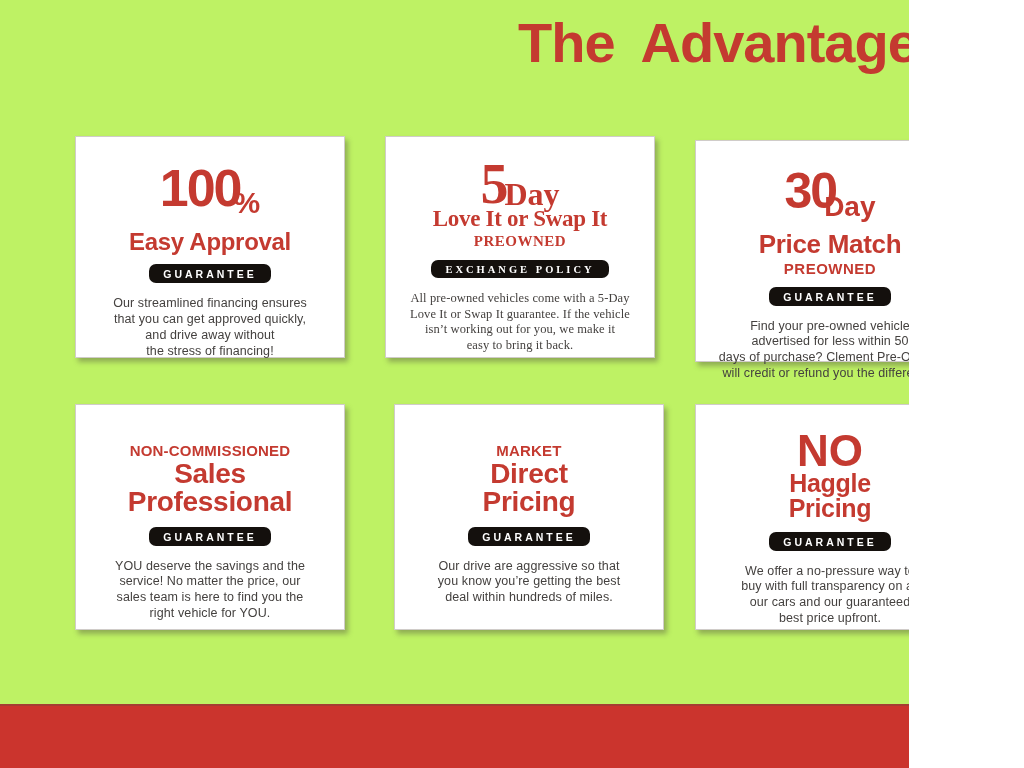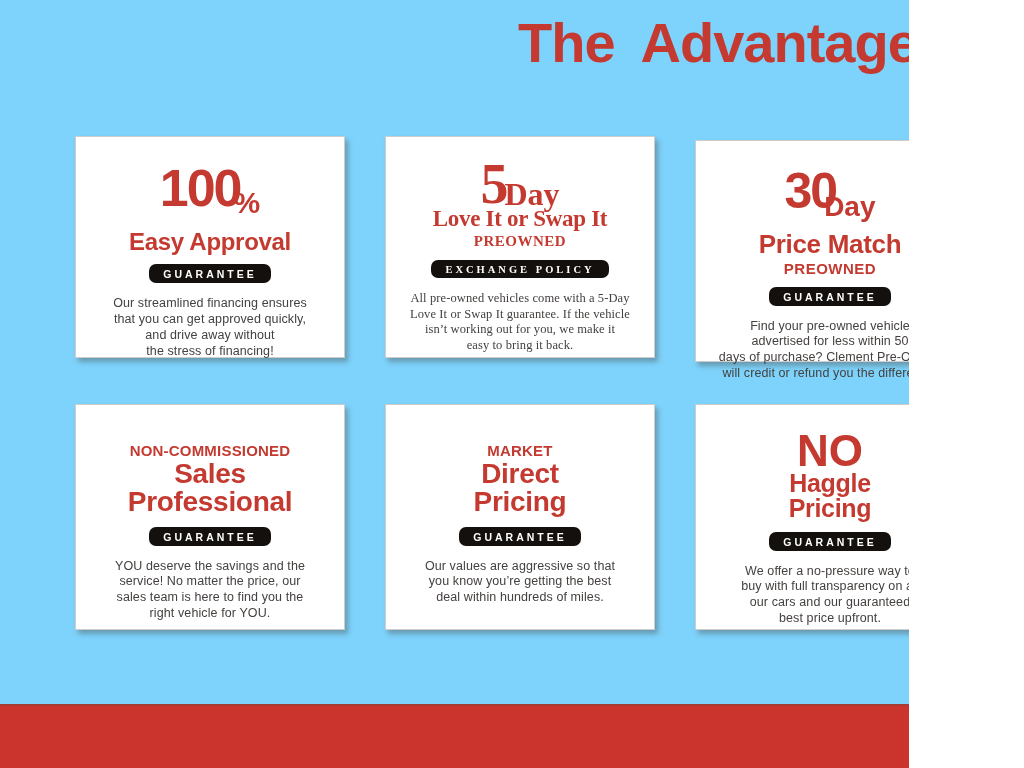--- a/index.html
+++ b/index.html
@@ -1,21 +1,21 @@
 <!DOCTYPE html>
 <html><head>
 <meta charset="utf-8">
 <style>
   * { margin: 0; padding: 0; box-sizing: border-box; }
   html, body { background: #ffffff; }
   #page {
     position: relative;
     width: 909px;
     height: 768px;
-    background: #7dd3fc;
+    background: #bef264;
     overflow: hidden;
     font-family: "Liberation Sans", sans-serif;
     padding-left: 29px;
   }
 
   
   #title {
     position: absolute;
     top: 10px;
     left: 518px;
@@ -34,21 +34,21 @@
     background: #ffffff;
     border: 1px solid #d0ccc9;
     box-shadow: 3px 4px 5px rgba(70, 64, 58, 0.38);
     text-align: center;
     padding: 28px 10px 10px 10px;
   }
   .pos-r1c1 { left: 75px;  top: 136px; height: 222px; }
   .pos-r1c2 { left: 385px; top: 136px; height: 222px; }
   .pos-r1c3 { left: 695px; top: 140px; height: 222px; }
   .pos-r2c1 { left: 75px;  top: 404px; height: 226px; }
-  .pos-r2c2 { left: 385px; top: 404px; height: 226px; }
+  .pos-r2c2 { left: 394px; top: 404px; height: 226px; }
   .pos-r2c3 { left: 695px; top: 404px; height: 226px; }
 
   [data-bind]:empty { display: none; }
 
   .kicker {
     color: #c43a30;
     font-weight: 800;
     font-size: 15px;
     letter-spacing: 0.2px;
     line-height: 1.1;
@@ -189,21 +189,21 @@
 right vehicle for YOU.</div>
   </div>
 
   <div class="card c5 pos-r2c2">
     <div class="kicker" data-bind="cards.4.kicker">MARKET</div>
     <div class="bigrow"></div>
     <div class="tline t1" data-bind="cards.4.title_line1">Direct</div>
     <div class="tline t2" data-bind="cards.4.title_line2">Pricing</div>
 
     <div><span class="badge" data-bind="cards.4.badge">GUARANTEE</span></div>
-    <div class="body" data-bind="cards.4.body">Our values are aggressive so that
+    <div class="body" data-bind="cards.4.body">Our drive are aggressive so that
 you know you’re getting the best
 deal within hundreds of miles.</div>
   </div>
 
   <div class="card c6 pos-r2c3">
 
     <div class="bigrow"><span class="big-main" data-bind="cards.5.big_main">NO</span></div>
     <div class="tline t1" data-bind="cards.5.title_line1">Haggle</div>
     <div class="tline t2" data-bind="cards.5.title_line2">Pricing</div>
 

